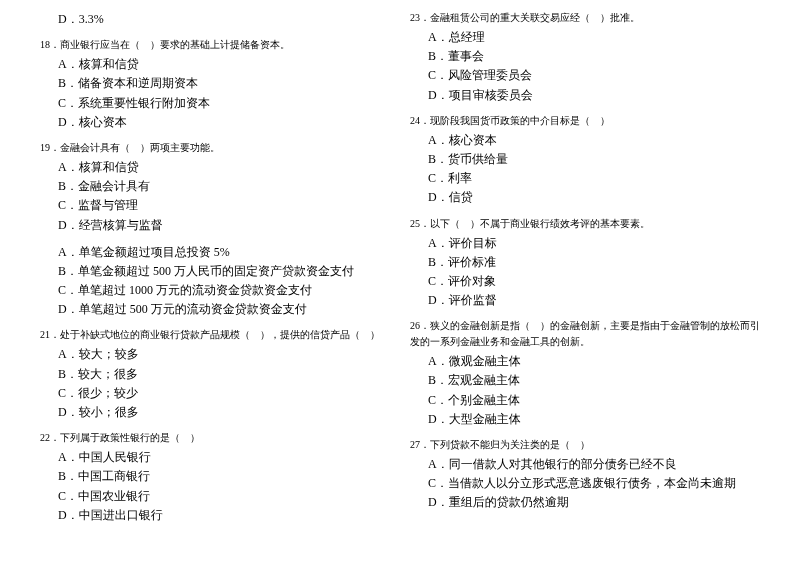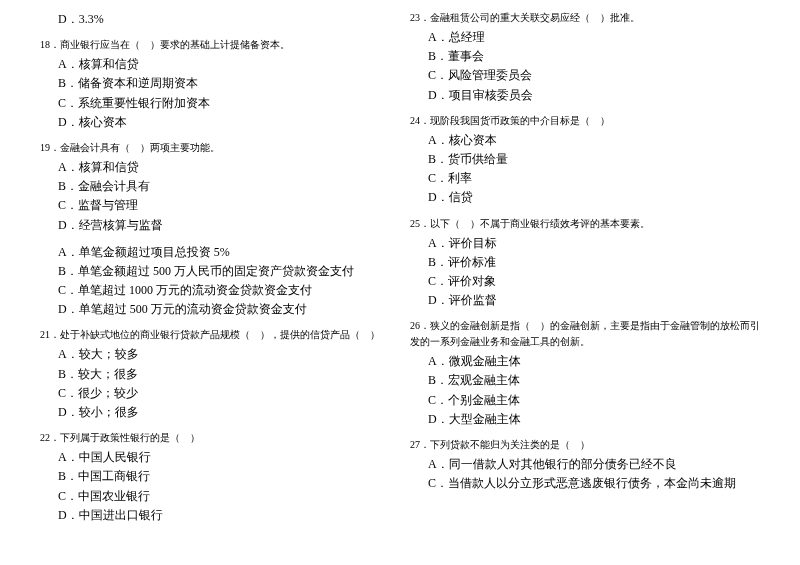--- a/index.html
+++ b/index.html
@@ -127,18 +127,19 @@
         <div class="option">A．微观金融主体</div>
         <div class="option">B．宏观金融主体</div>
         <div class="option">C．个别金融主体</div>
         <div class="option">D．大型金融主体</div>
       </div>
 
       <div class="question-block">
         <div class="question-title">27．下列贷款不能归为关注类的是（　）</div>
         <div class="option">A．同一借款人对其他银行的部分债务已经不良</div>
         <div class="option">C．当借款人以分立形式恶意逃废银行债务，本金尚未逾期</div>
+        <div class="option">D．重组后的贷款仍然逾期</div>
       </div>
 
     </div>
   </div>
 
 </div>
 
 </body></html>

